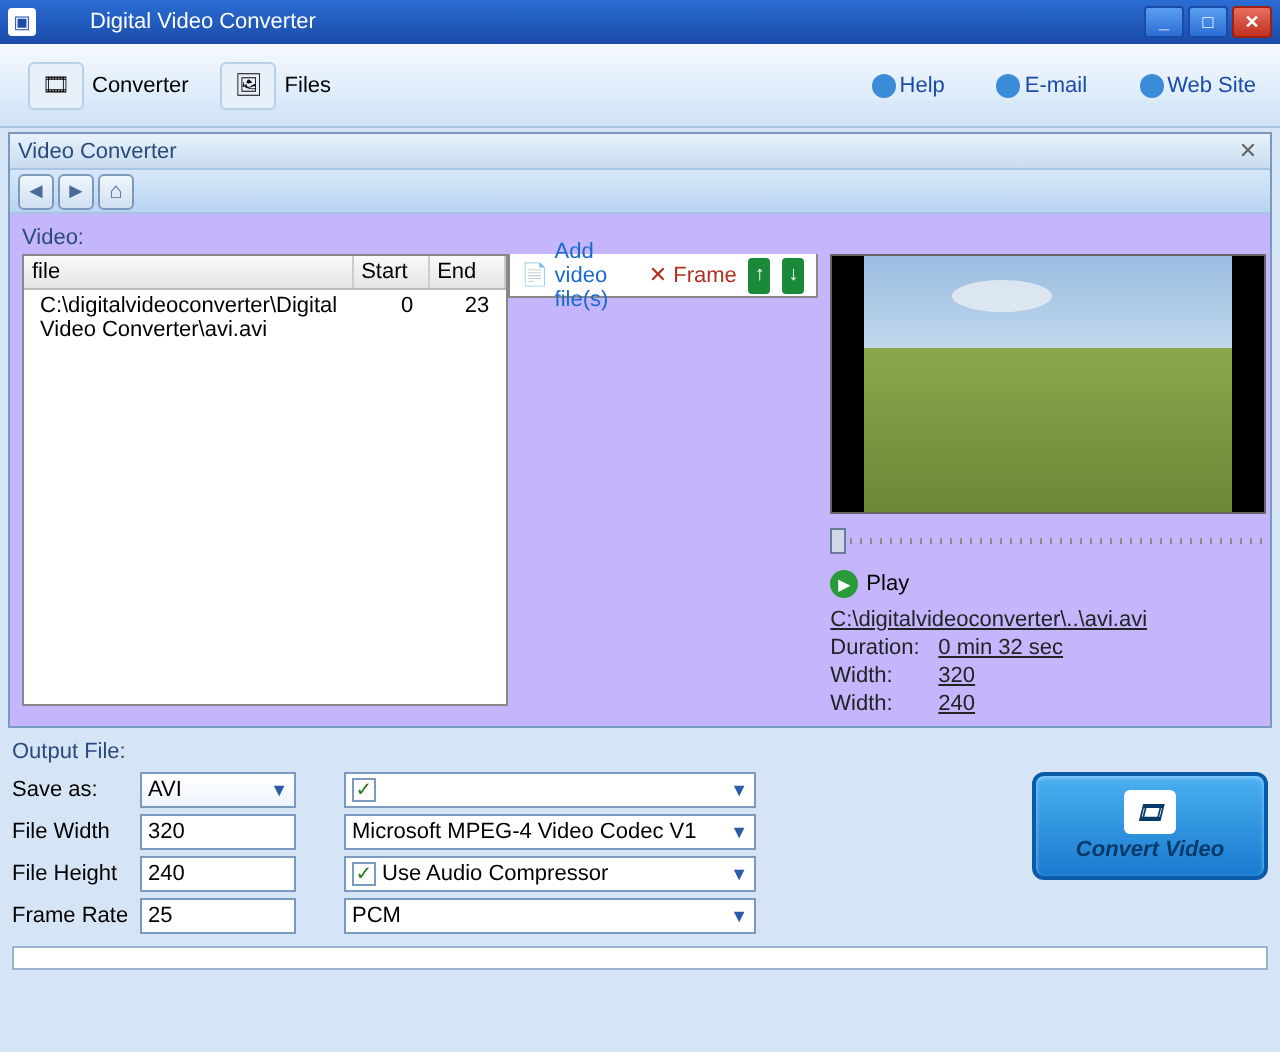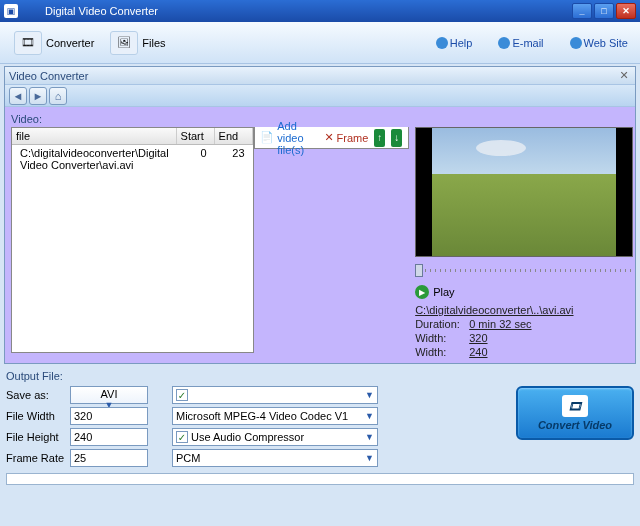--- a/index.html
+++ b/index.html
@@ -46,21 +46,21 @@
 .slider { height:18px; margin:4px 0; display:flex;align-items:center; }
 .track { flex:1;height:3px;background:repeating-linear-gradient(90deg,#888 0 1px,transparent 1px 5px); position:relative;}
 .thumb{position:absolute;left:0;top:-5px;width:8px;height:13px;background:#d0d8e8;border:1px solid #6a7a9a;}
 .play { display:flex;align-items:center;gap:4px;margin:2px 0 4px; }
 .play .picn{width:14px;height:14px;border-radius:50%;background:#2a9a3a;color:#fff;display:flex;align-items:center;justify-content:center;font-size:8px;}
 .meta { line-height:14px; color:#222;text-decoration:underline; }
 .meta .k{display:inline-block;width:54px;}
 .section { margin:6px 6px 2px; }
 .outputf { display:flex; gap:10px; align-items:stretch; margin-top:4px; }
 .form { display:grid; grid-template-columns:60px 78px 16px 206px; gap:3px 4px; align-items:center; }
-.sel,.inp { height:18px;border:1px solid #7a9ac0;background:#fff;padding:1px 3px;width:100%;flex-direction:column; }
+.sel,.inp { height:18px;border:1px solid #7a9ac0;background:#fff;padding:1px 3px;width:100%; }
 .sel { background:linear-gradient(#fff,#eef4fc); display:flex;align-items:center;justify-content:space-between; }
 .sel .ar{color:#2a5aa8;font-size:9px;}
 .chk { width:12px;height:12px;border:1px solid #7a9ac0;background:#fff;display:inline-flex;align-items:center;justify-content:center;color:#2a7a2a;font-size:10px;margin-right:3px;vertical-align:middle; }
 .convert { margin-left:auto; width:118px; }
 .convbtn { width:118px;height:54px;background:linear-gradient(#4ab0f0,#1a7ad0);border:2px solid #0a5aa8;border-radius:6px;display:flex;flex-direction:column;align-items:center;justify-content:center;color:#063a68;font-weight:bold;font-style:italic;font-size:13px;box-shadow:inset 0 1px 2px #8dd0ff; }
 .convbtn .ci{width:26px;height:22px;background:#fff;border-radius:3px;margin-bottom:2px;display:flex;align-items:center;justify-content:center;}
 .progress { height:12px;border:1px solid #9ab4d0;background:#fff;margin:6px; }
 .combo{display:flex;align-items:center;border:1px solid #7a9ac0;background:#fff;height:18px;padding:0 3px;}
 .combo .ar{margin-left:auto;color:#2a5aa8;font-size:9px;}
 </style>

